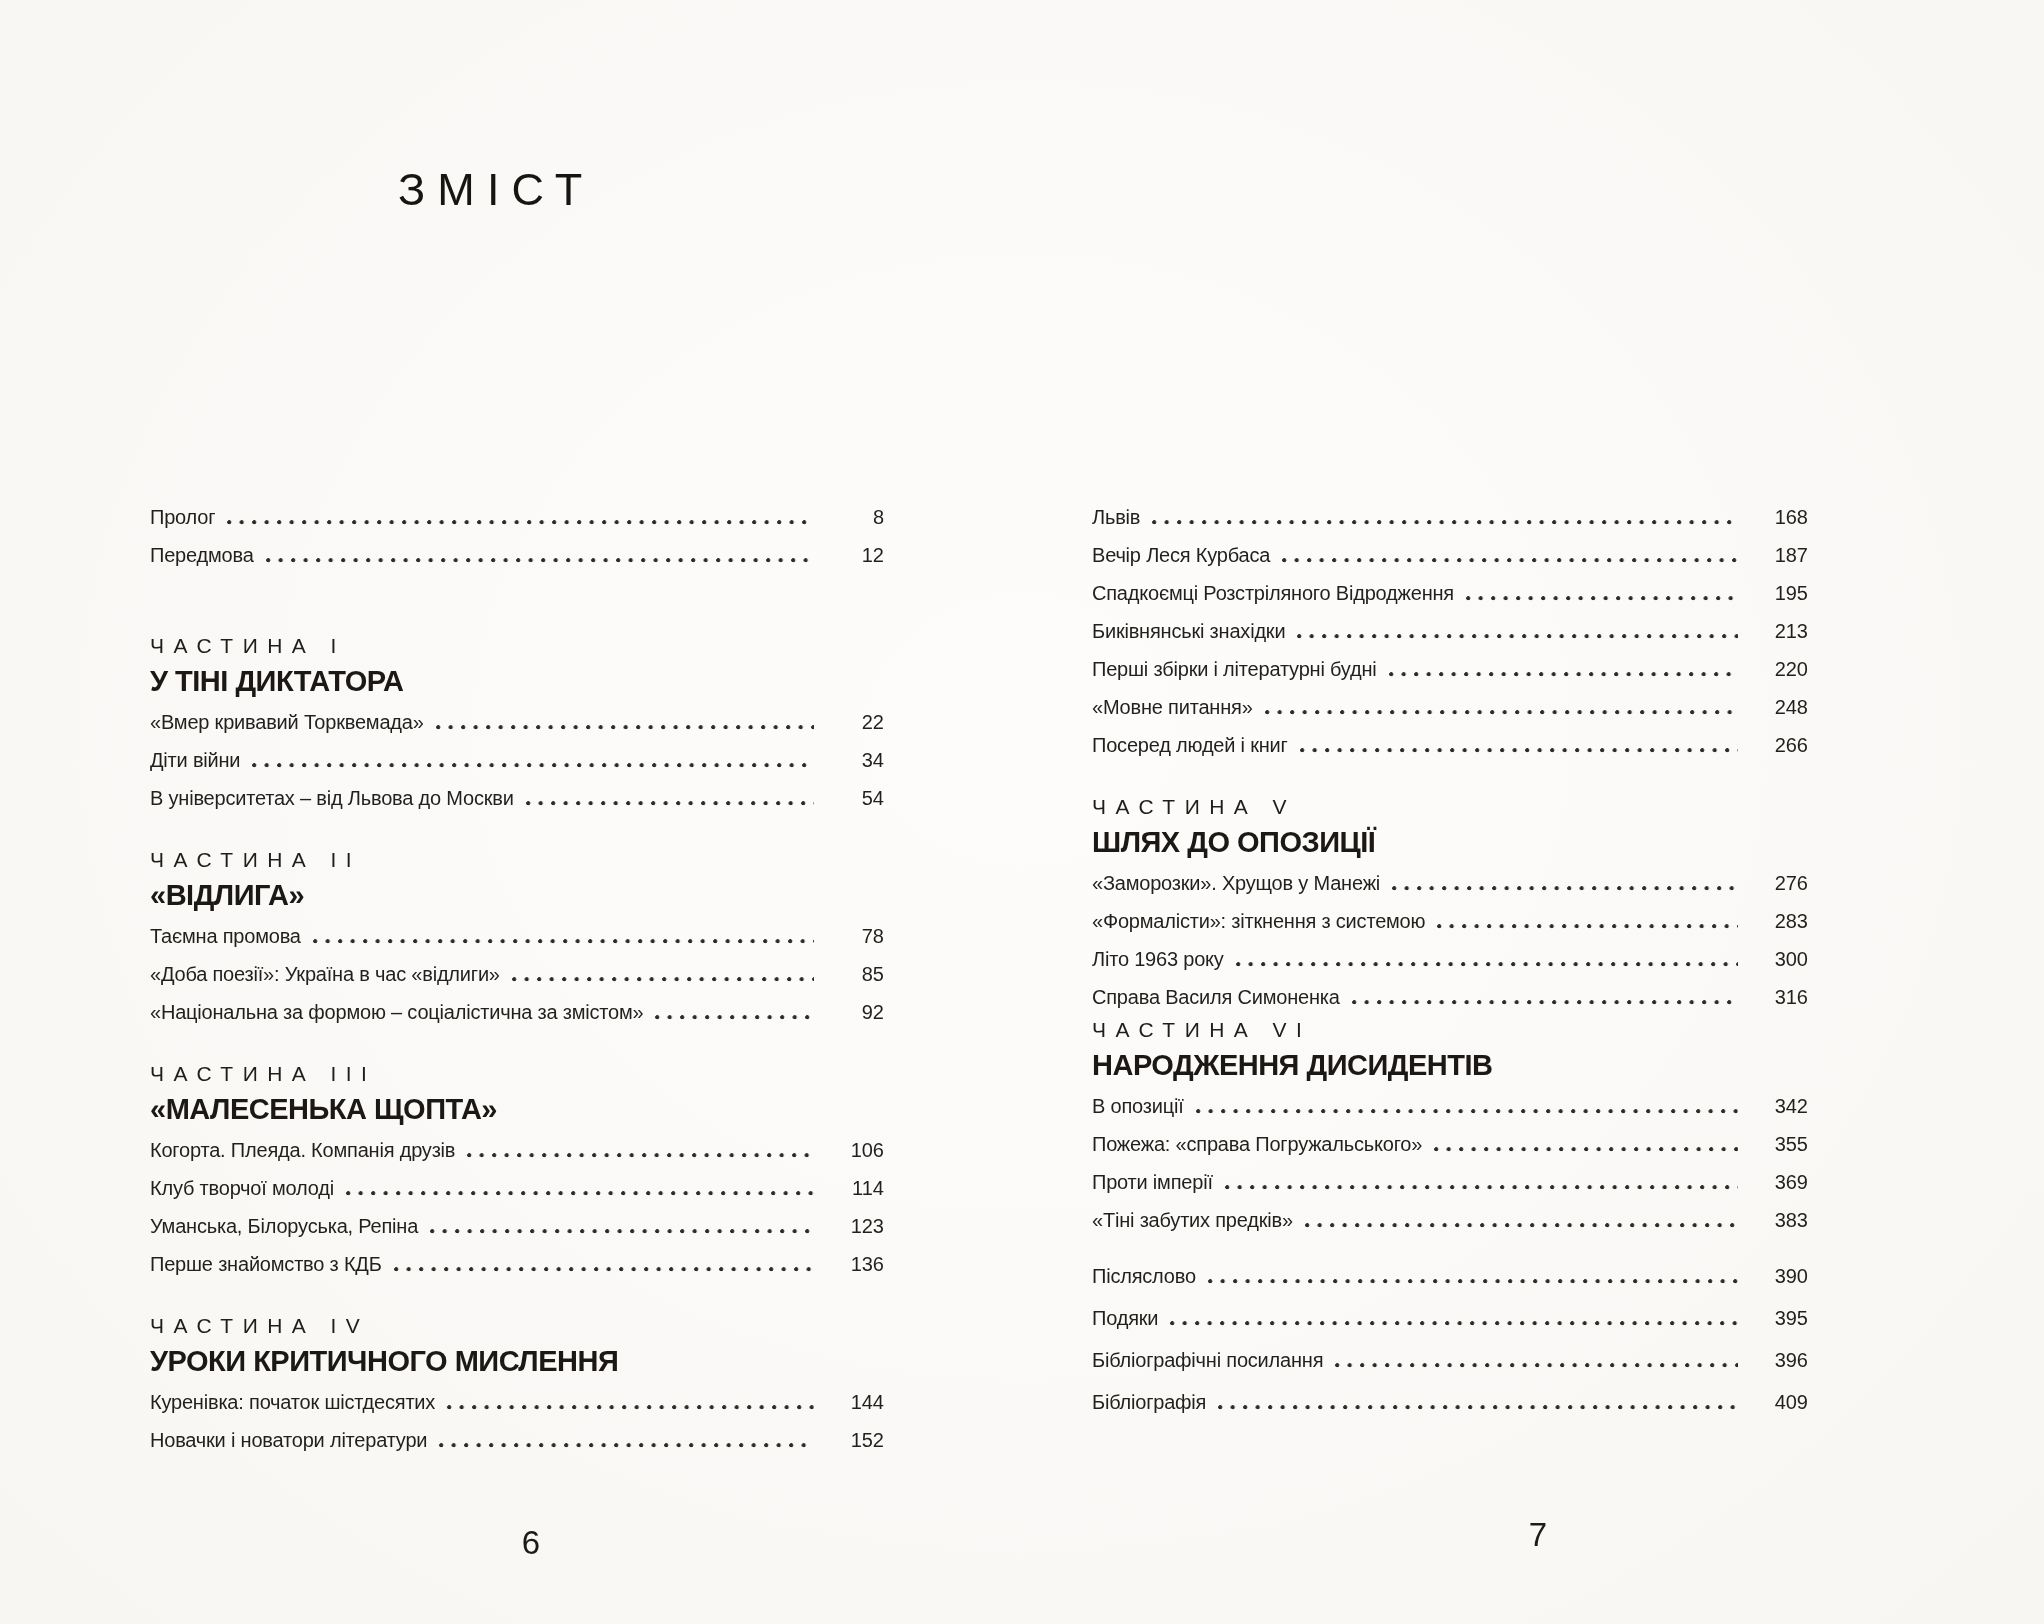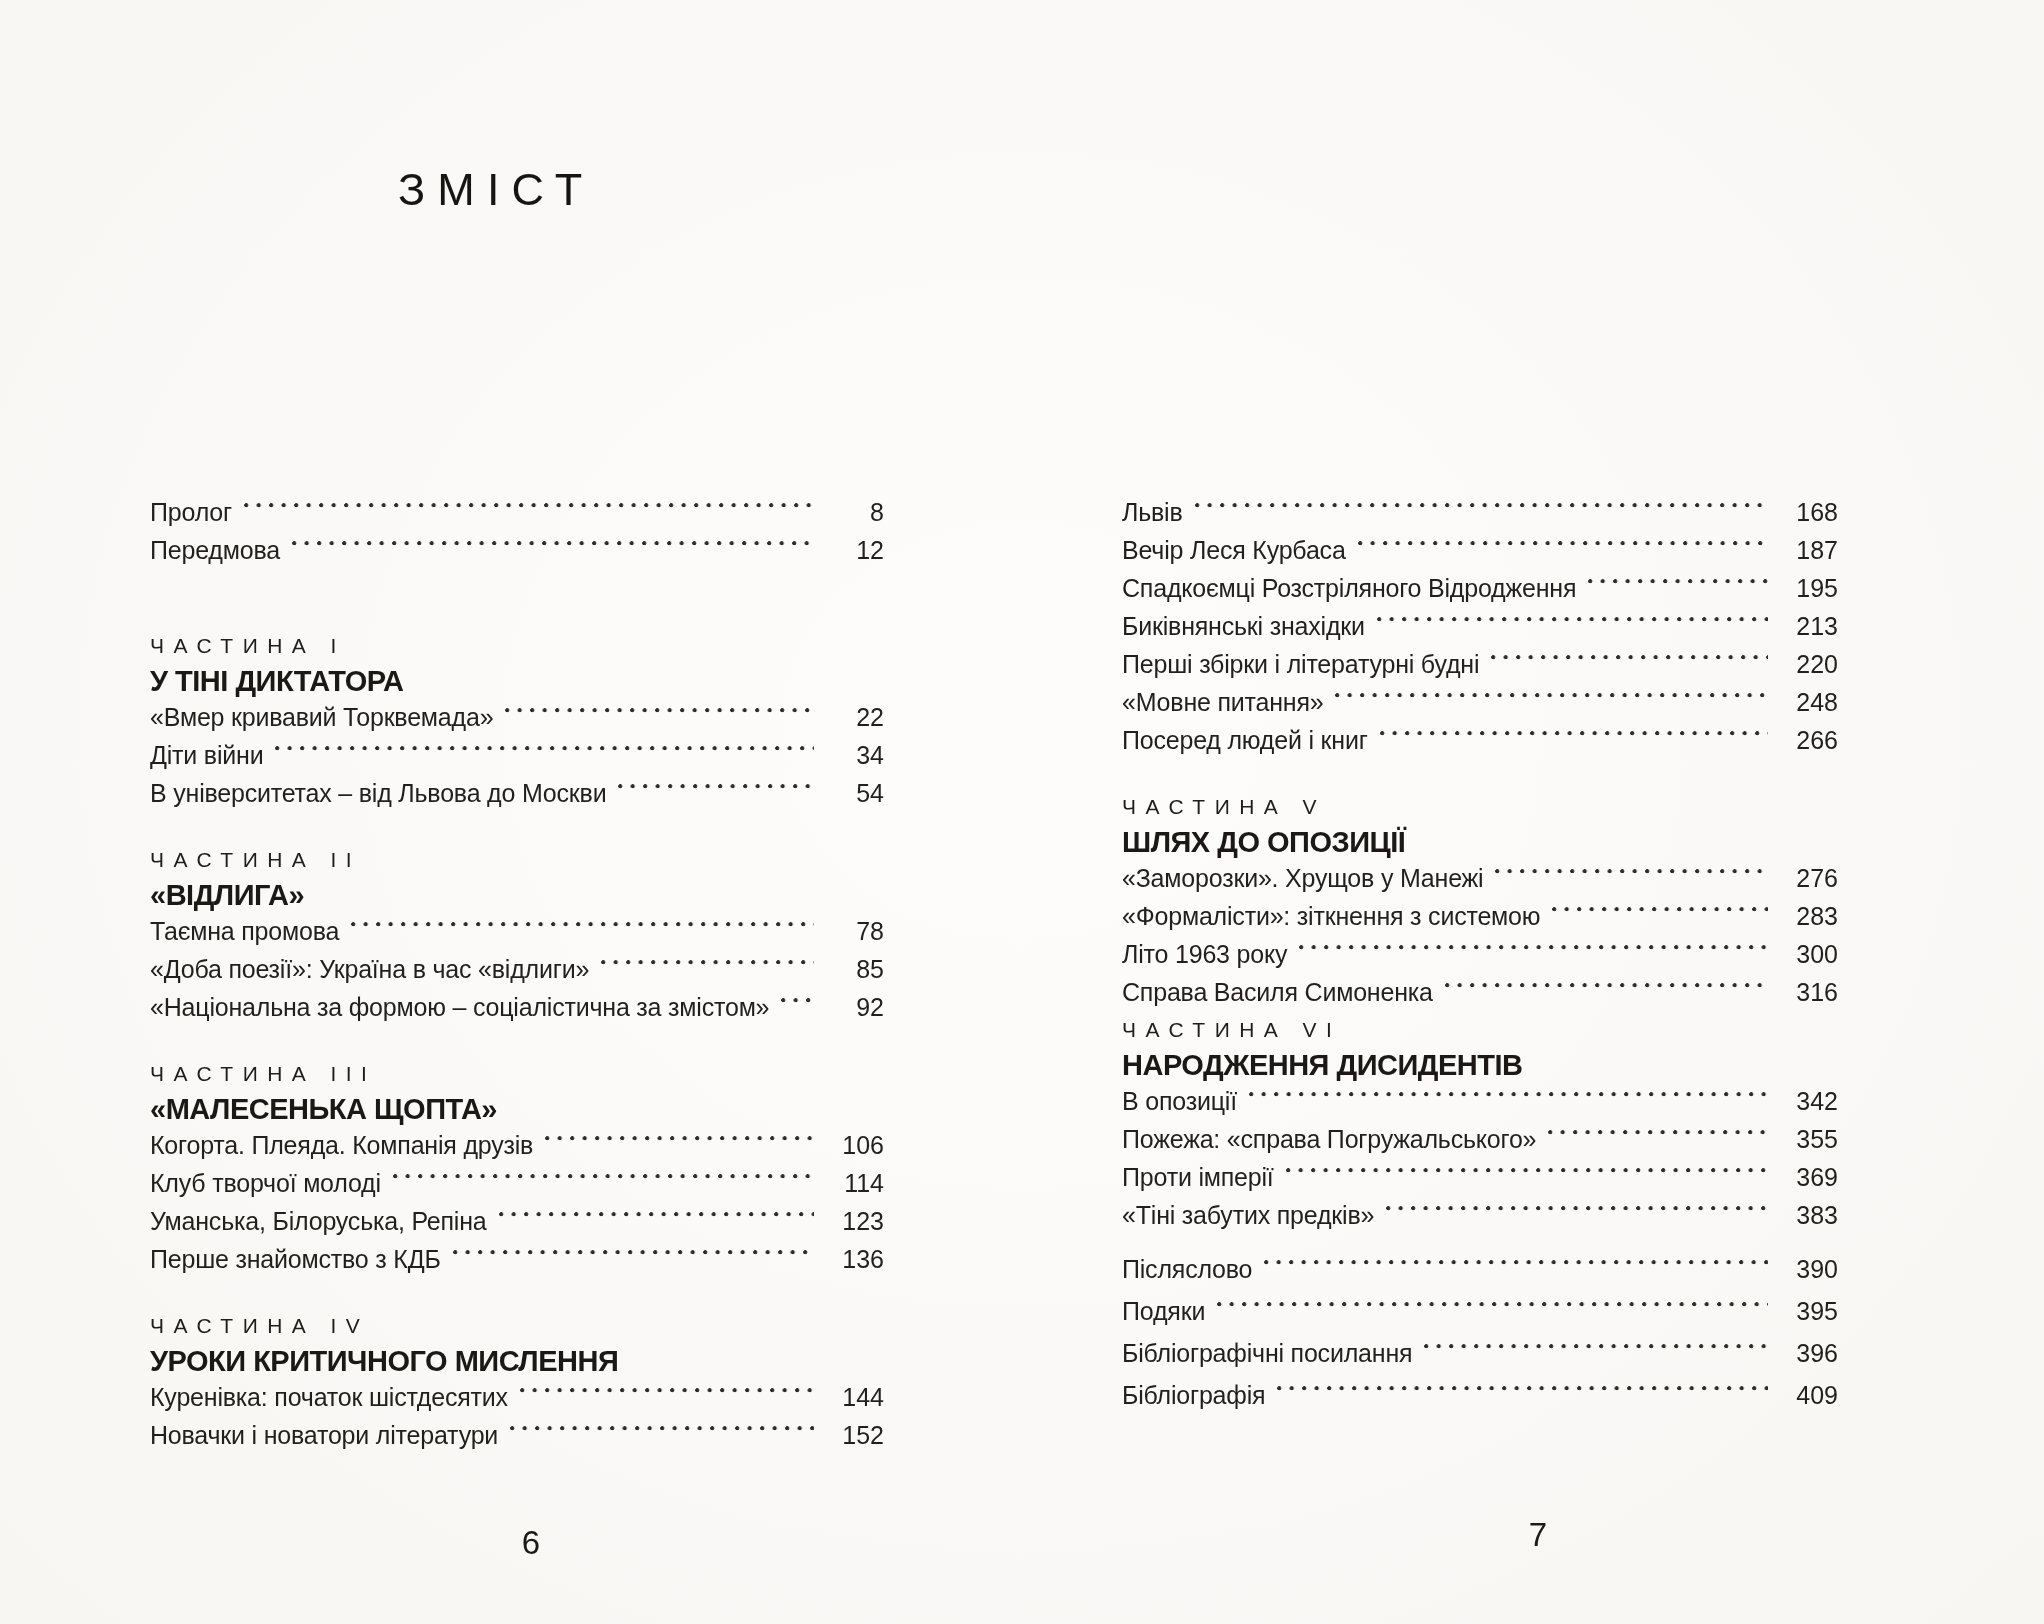--- a/index.html
+++ b/index.html
@@ -15,24 +15,24 @@
   }
   .book-title{
     position:absolute;left:398px;top:166px;
     font-size:45px;line-height:48px;
     letter-spacing:0.27em;
     color:#171512;
     white-space:nowrap;
   }
   .col{position:absolute;top:498px;}
   .col-left{left:150px;width:734px;}
-  .col-right{left:1122px;width:716px;}
+  .col-right{left:1092px;width:716px;}
   .row{
-    display:flex;align-items:flex-start;
-    height:38px;font-size:25px;
+    display:flex;align-items:center;
+    height:38px;font-size:20px;
     color:#221f1c;
   }
   .row.tall{height:42px;}
   .t{flex:none;white-space:nowrap;letter-spacing:-0.2px;}
   .dots{
     flex:1 1 auto;min-width:10px;height:5px;
     position:relative;top:5px;
     margin:0 10px 0 12px;
     background-image:radial-gradient(circle at 2.2px 2.2px,#2e2b27 1.7px,transparent 2.4px);
     background-size:12.5px 5px;background-repeat:repeat-x;

